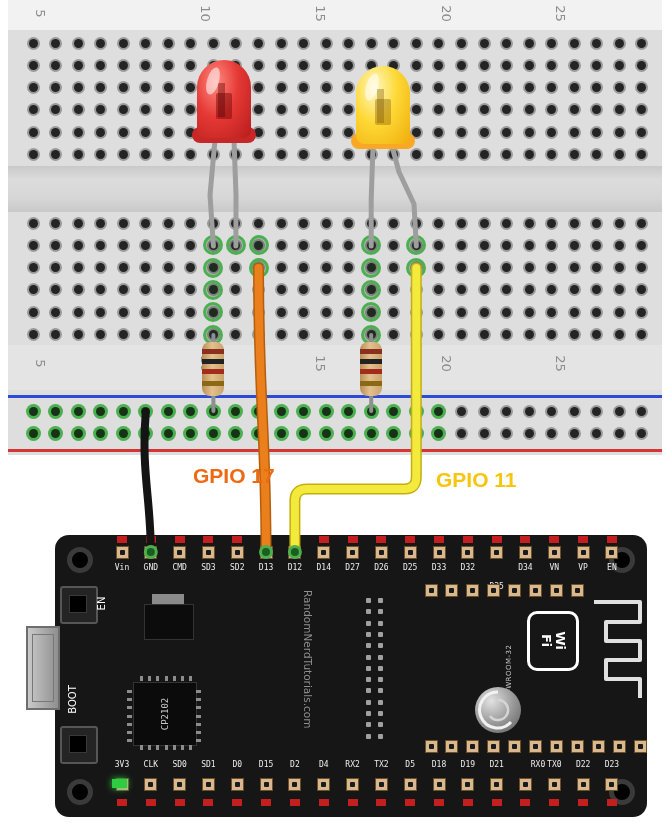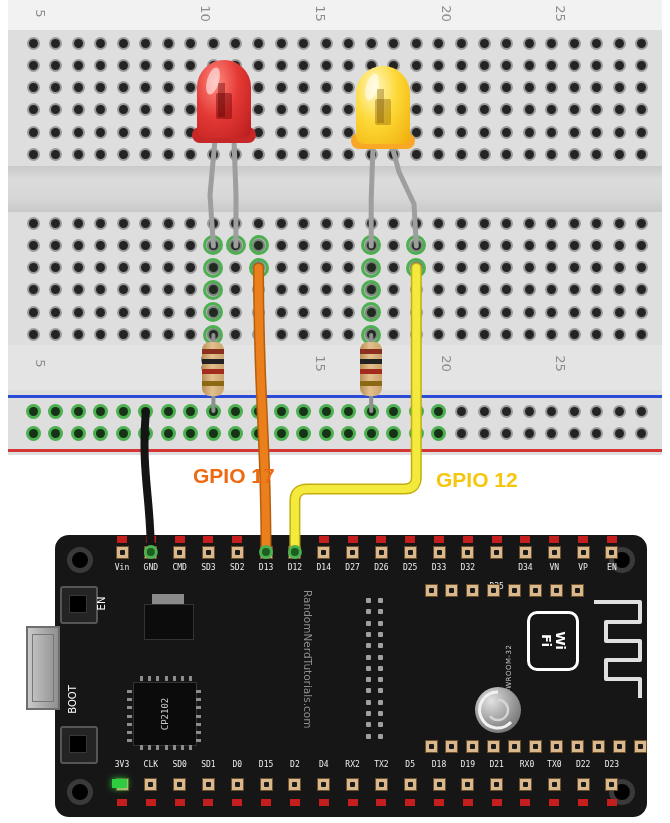--- a/index.html
+++ b/index.html
@@ -584,21 +584,21 @@
   </div>
   <div class="flange" style="left:351px;top:133px;width:64px;background:#f9a825;"></div>
   <div class="dome" style="left:356px;top:66px;
        background:radial-gradient(ellipse at 35% 28%, #fff8c4 0%, #fdd835 45%, #f0ad0b 100%);">
     <div class="anvil" style="background:rgba(140,95,0,.4);"></div>
     <div class="post" style="background:rgba(120,80,0,.35);"></div>
     <div class="shine"></div>
   </div>
 
   <div class="gpio-label" style="left:193px;top:464px;color:#ed6a12;">GPIO 17</div>
-  <div class="gpio-label" style="left:436px;top:468px;color:#f6c60e;">GPIO 12</div>
+  <div class="gpio-label" style="left:436px;top:468px;color:#f6c60e;">GPIO 11</div>
 
   <div class="abs board"></div>
   <div class="mount" style="left:67px;top:547px;"></div>
   <div class="mount" style="left:609px;top:547px;"></div>
   <div class="mount" style="left:67px;top:779px;"></div>
   <div class="mount" style="left:609px;top:779px;"></div>
 
   <div id="pins">
       <div class="pin-tick" style="left:117px;top:536px;"></div>
       <div class="pin-pad" style="left:115.5px;top:546px;"></div>
@@ -689,21 +689,21 @@
       <div class="pin-tick" style="left:405.2px;top:799px;"></div>
       <div class="pin-label" style="left:425.02px;top:760px;">D18</div>
       <div class="pin-pad" style="left:432.52px;top:778px;"></div>
       <div class="pin-tick" style="left:434.02px;top:799px;"></div>
       <div class="pin-label" style="left:453.84000000000003px;top:760px;">D19</div>
       <div class="pin-pad" style="left:461.34000000000003px;top:778px;"></div>
       <div class="pin-tick" style="left:462.84000000000003px;top:799px;"></div>
       <div class="pin-label" style="left:482.66px;top:760px;">D21</div>
       <div class="pin-pad" style="left:490.16px;top:778px;"></div>
       <div class="pin-tick" style="left:491.66px;top:799px;"></div>
-      <div class="pin-label" style="left:513px;top:760px;">RX0</div>
+      <div class="pin-label" style="left:524px;top:760px;">RX0</div>
       <div class="pin-pad" style="left:518.98px;top:778px;"></div>
       <div class="pin-tick" style="left:520.48px;top:799px;"></div>
       <div class="pin-label" style="left:540.3px;top:760px;">TX0</div>
       <div class="pin-pad" style="left:547.8px;top:778px;"></div>
       <div class="pin-tick" style="left:549.3px;top:799px;"></div>
       <div class="pin-label" style="left:569.12px;top:760px;">D22</div>
       <div class="pin-pad" style="left:576.62px;top:778px;"></div>
       <div class="pin-tick" style="left:578.12px;top:799px;"></div>
       <div class="pin-label" style="left:597.94px;top:760px;">D23</div>
       <div class="pin-pad" style="left:605.44px;top:778px;"></div>

